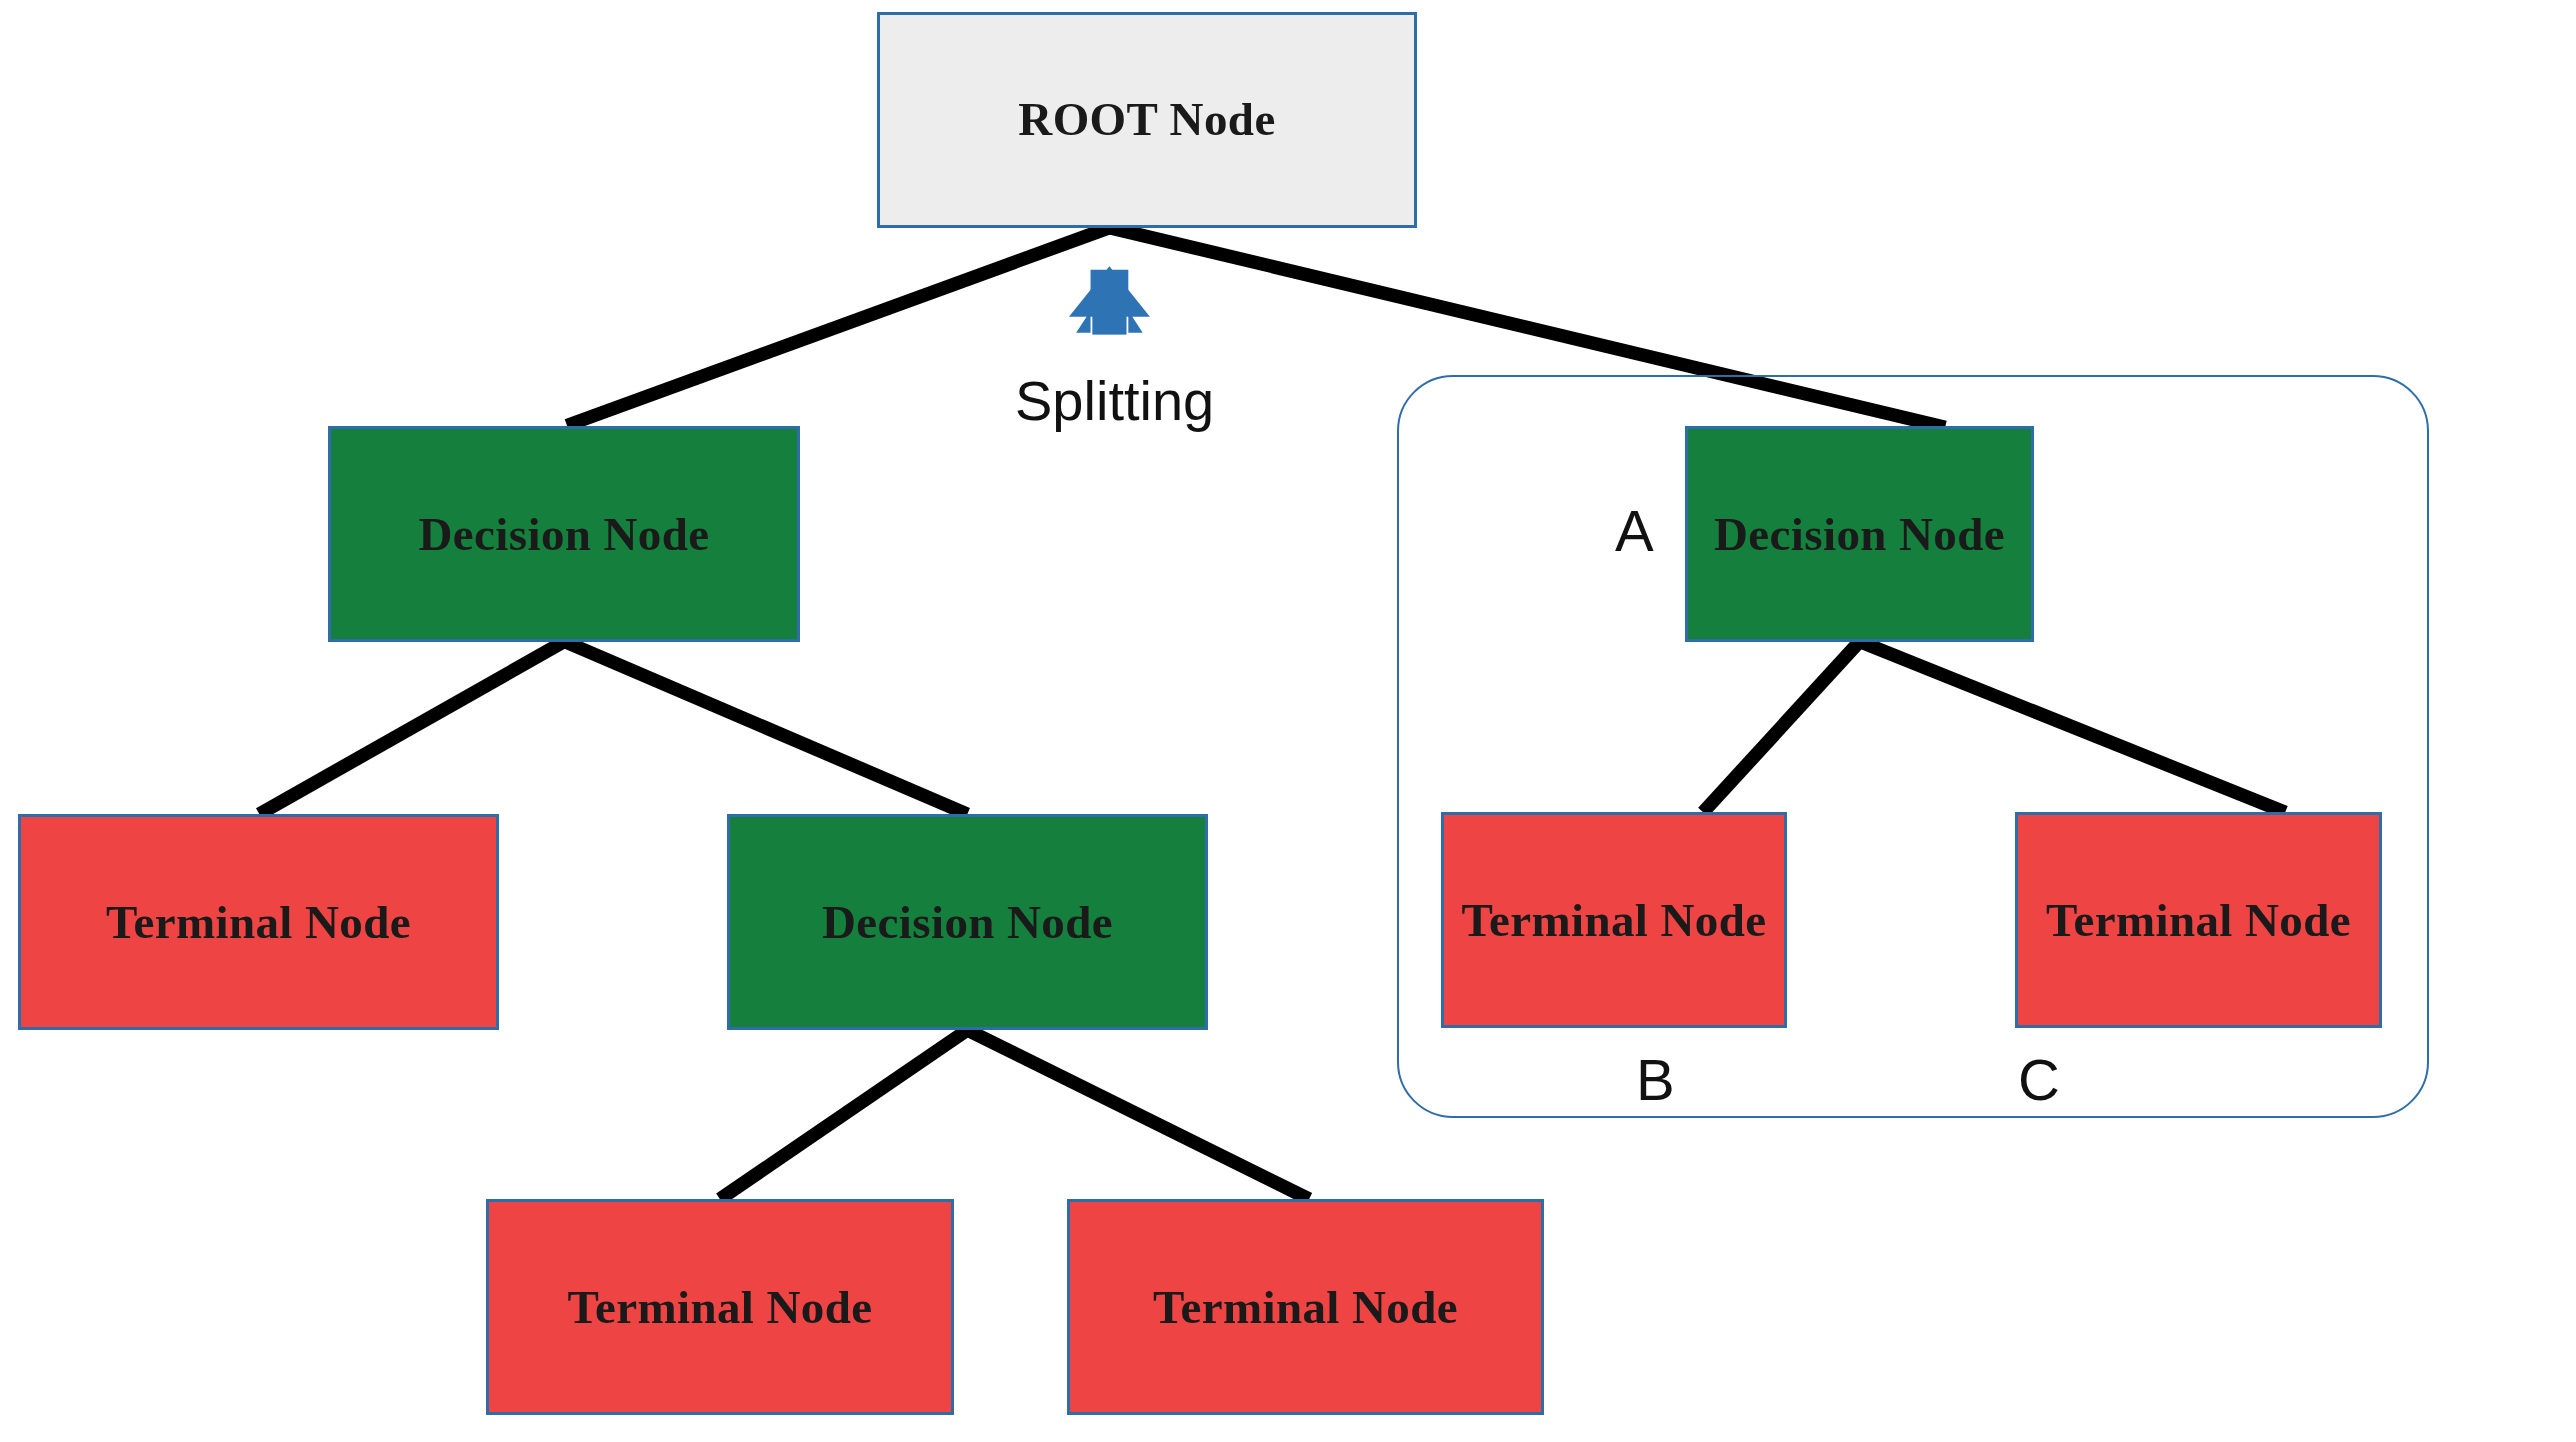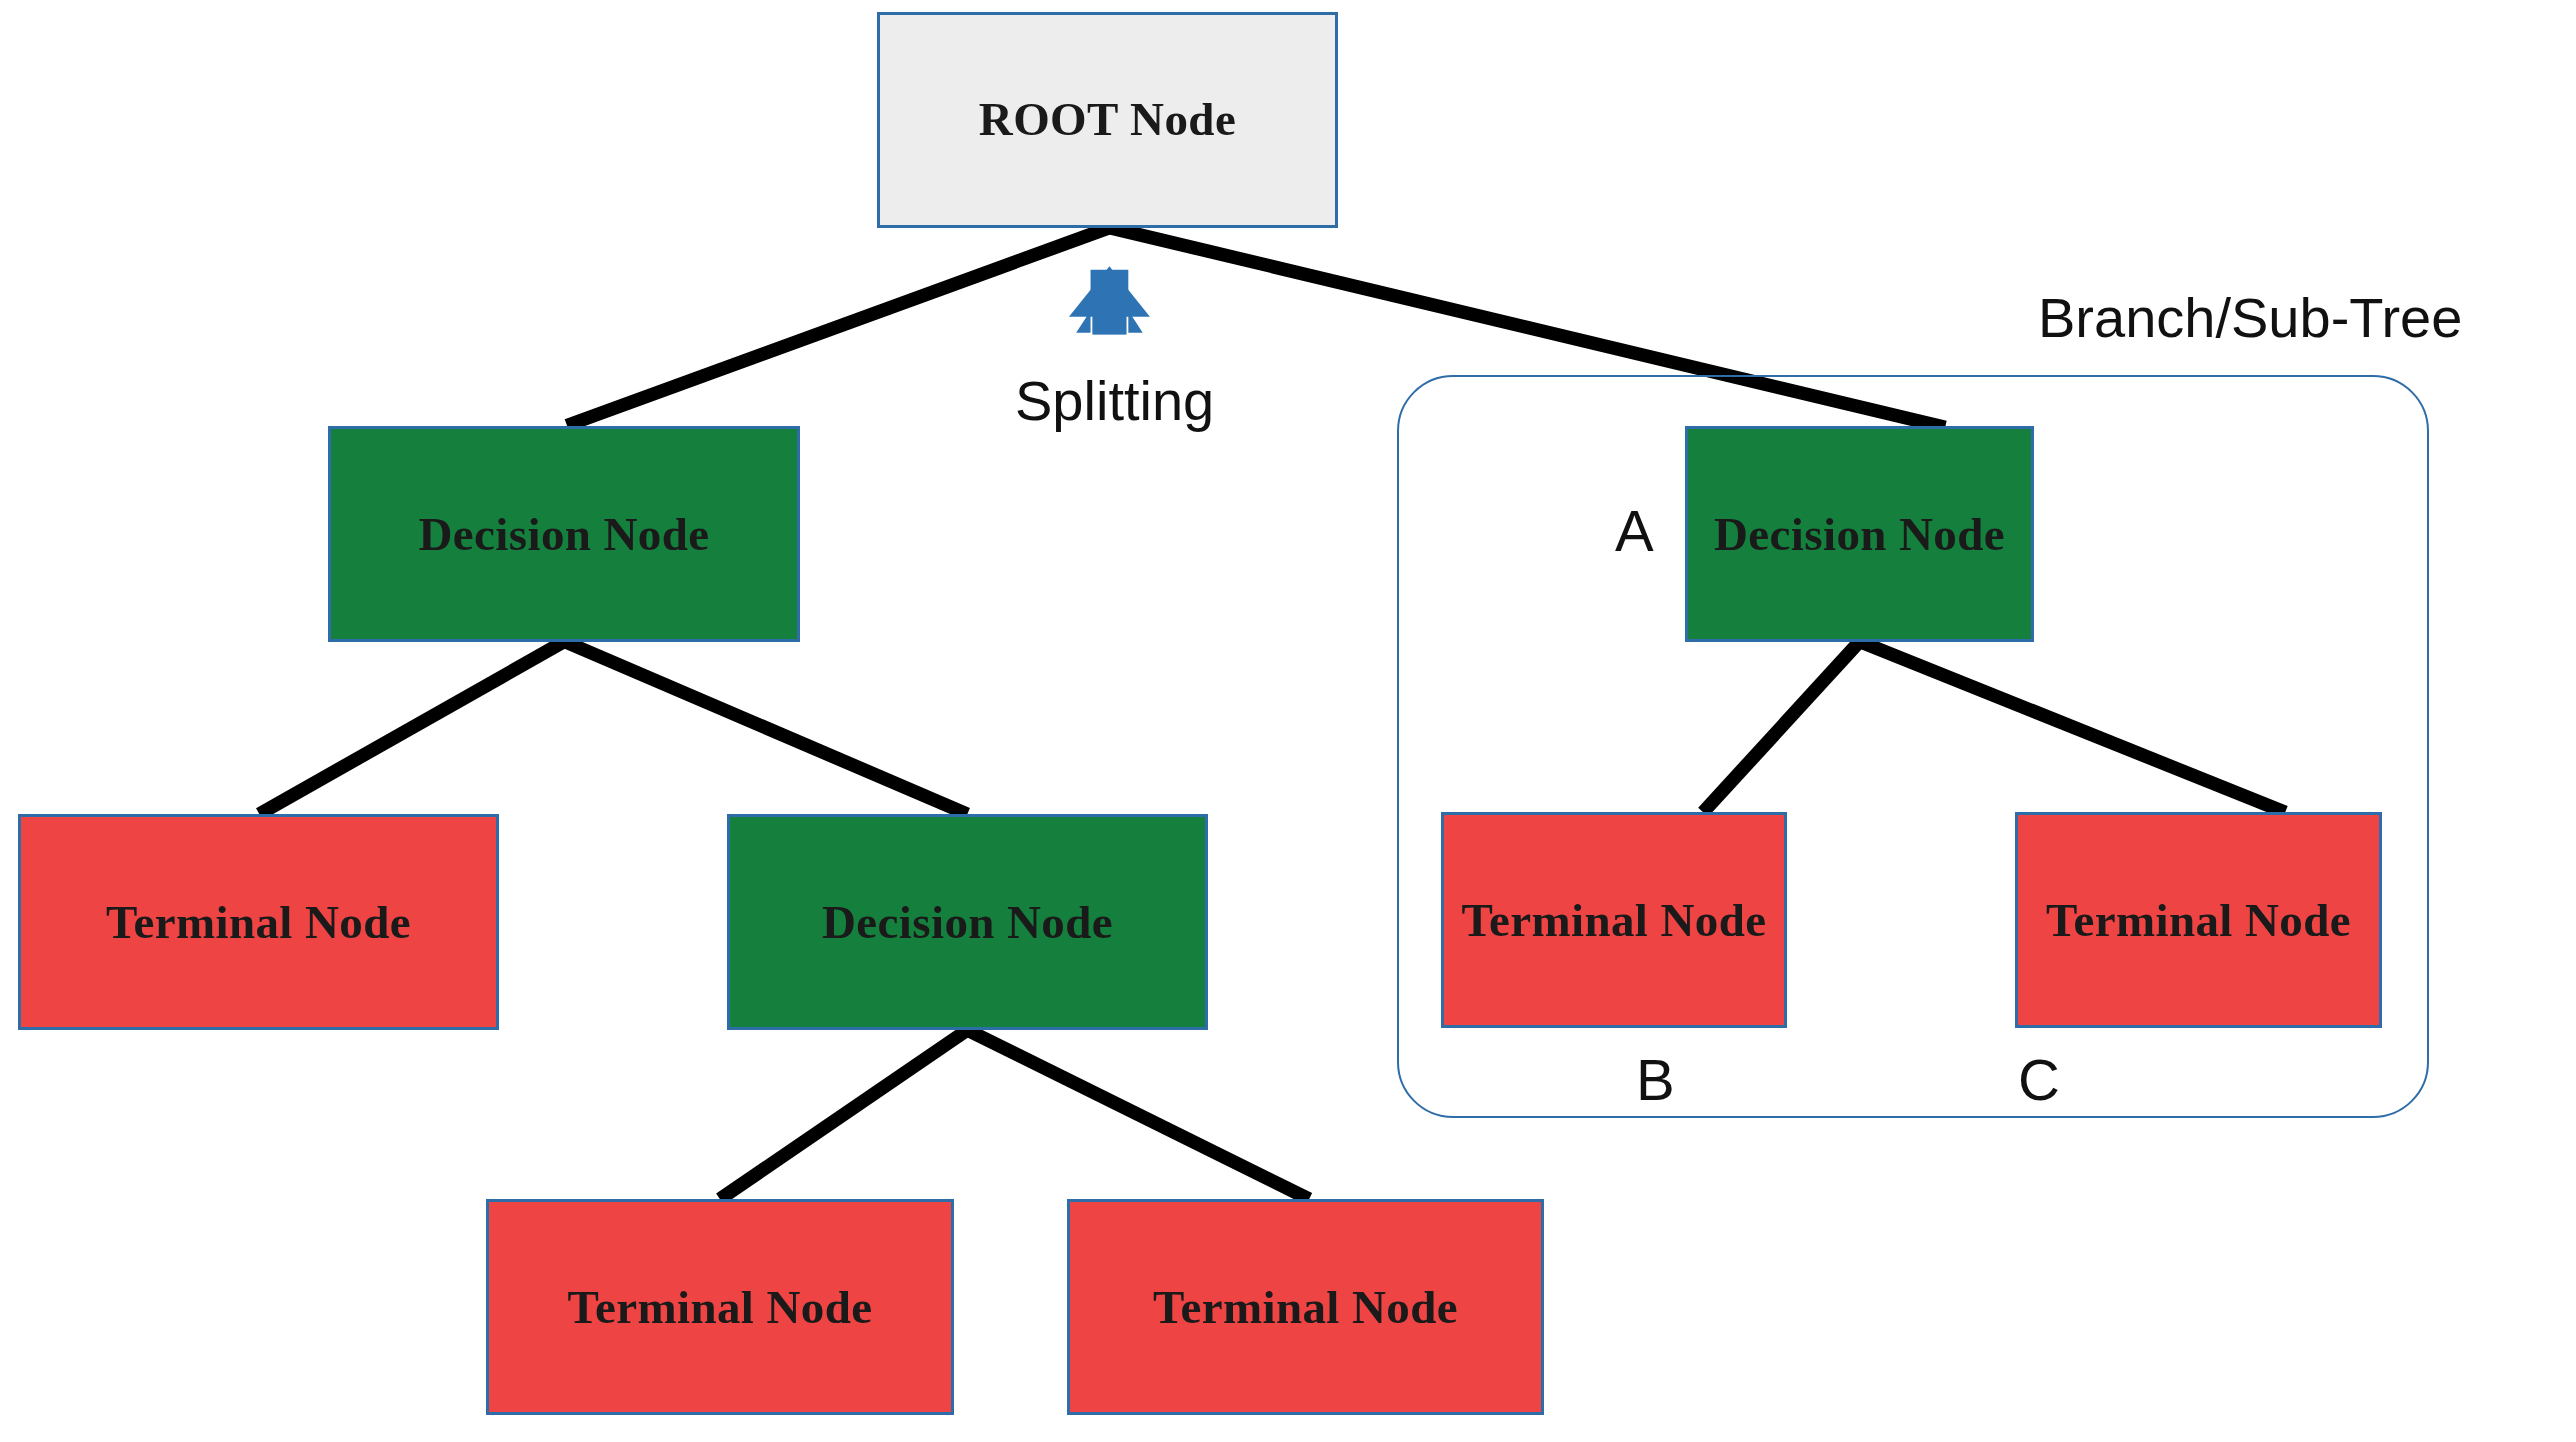--- a/index.html
+++ b/index.html
@@ -87,21 +87,21 @@
 
     <g>
       <polygon points="1212,300 1254,300 1254,370 1270,370 1233,313 1196,370 1212,370" fill="#2E74B5"></polygon>
       <rect x="1214" y="310" width="38" height="62" fill="#2E74B5"></rect>
       <polygon points="1233,296 1278,352 1188,352" fill="#2E74B5"></polygon>
     </g>
   </svg>
 
   <div class="subtree-box" style="left:1397px; top:375px; width:1032px; height:743px;"></div>
 
-  <div class="node root" style="left:877px; top:11.7px; width:461px; height:216px;">
+  <div class="node root" style="left:877px; top:11.7px; width:540px; height:216px;">
     <span class="node-label">ROOT Node</span>
   </div>
 
   <div class="node decision" style="left:328px; top:426px; width:472px; height:216px;">
     <span class="node-label">Decision Node</span>
   </div>
 
   <div class="node decision" style="left:1685px; top:426px; width:349px; height:216px;">
     <span class="node-label">Decision Node</span>
   </div>
@@ -125,21 +125,20 @@
   <div class="node terminal" style="left:486px; top:1199px; width:468px; height:216px;">
     <span class="node-label">Terminal Node</span>
   </div>
 
   <div class="node terminal" style="left:1067px; top:1199px; width:477px; height:216px;">
     <span class="node-label">Terminal Node</span>
   </div>
 
   <div class="plain-label" id="splitting-label" style="left:1015px; top:373px;text-align:right;">Splitting</div>
 
-  <div class="plain-label" id="branch-label" style="left:2038px; top:290px;">Branch/Sub-Tree</div>
 
   <div class="plain-label corner-letter" style="left:1615px; top:502px;">A</div>
 
   <div class="plain-label corner-letter" style="left:1636px; top:1051px;">B</div>
 
   <div class="plain-label corner-letter" style="left:2018px; top:1051px;">C</div>
 
 </div>
 
 

